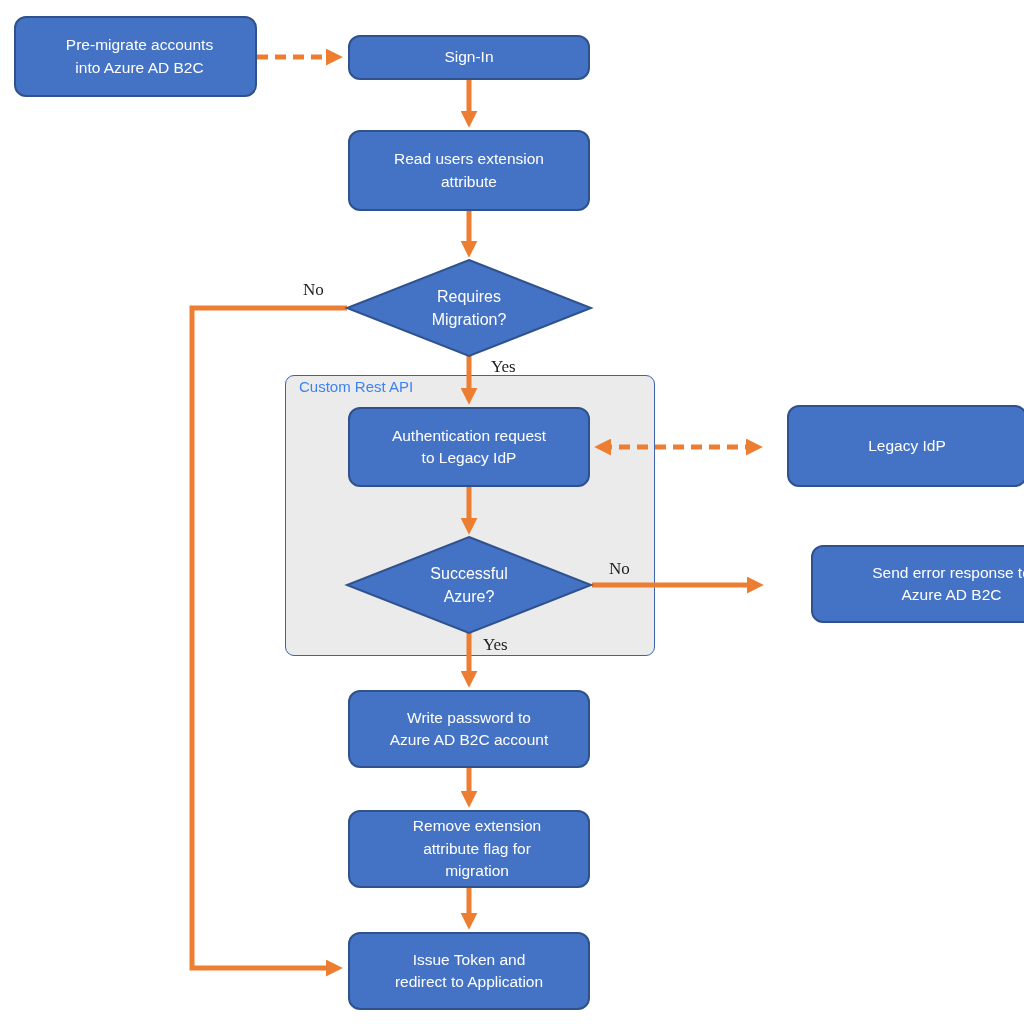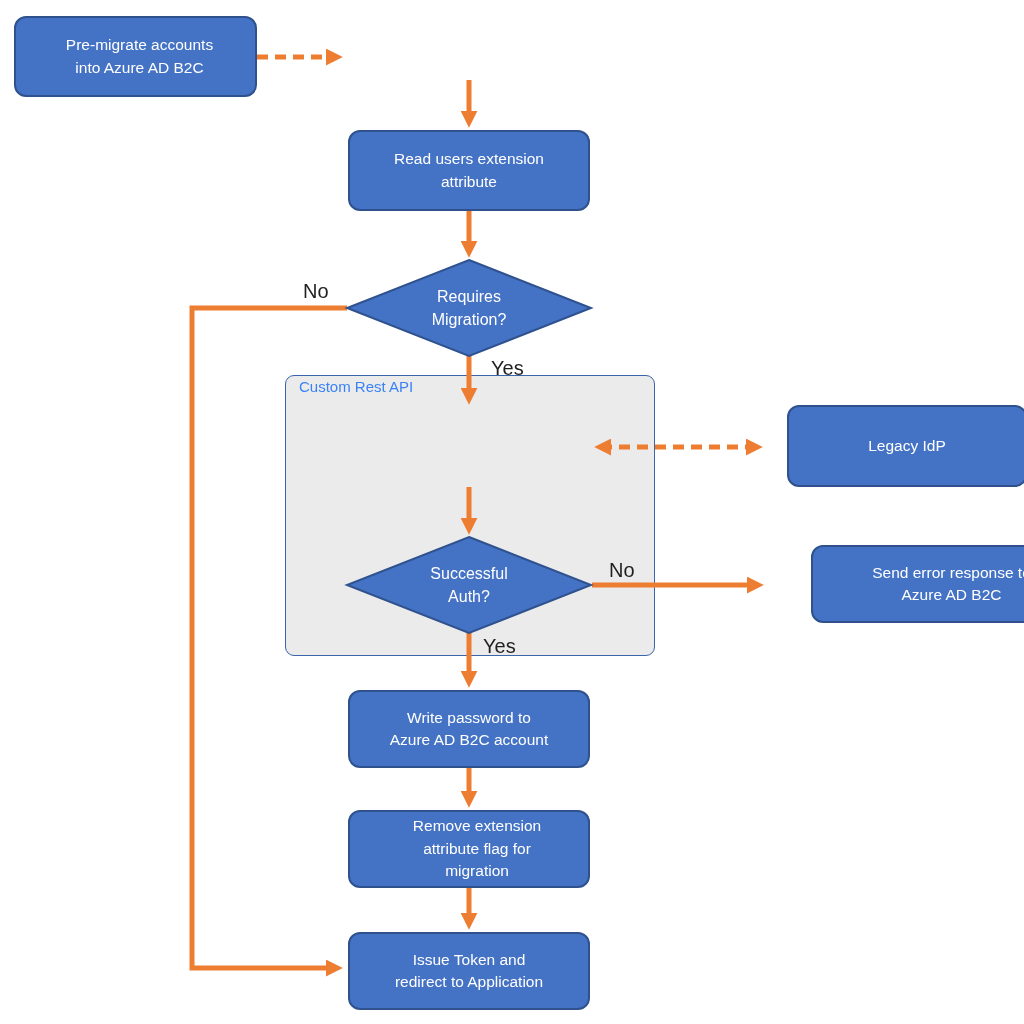--- a/index.html
+++ b/index.html
@@ -21,21 +21,21 @@
     white-space:pre-line;z-index:3;pointer-events:none;
   }
   .container-box{
     position:absolute;box-sizing:border-box;left:285px;top:375px;width:370px;height:281px;
     background:#EBEBEB;border:1.5px solid #3C64AC;border-radius:9px;z-index:1;
   }
   .container-label{
     position:absolute;left:299px;top:378px;color:#3b82f6;font-size:15px;z-index:3;
   }
   .edge-label{
-    position:absolute;color:#1F1F1F;font-size:20px;z-index:3;
+    position:absolute;color:#1F1F1F;font-size:17px;z-index:3;font-family:Liberation Serif, serif;
   }
   svg.layer{z-index:2;}
 </style>
 </head>
 <body>
 
 <div id="canvas">
 
   <div class="container-box"></div>
   <div class="container-label">Custom Rest API</div>
@@ -71,32 +71,35 @@
       <path d="M469,888 V923" marker-end="url(#arrow)"></path>
     </g>
 
     <polygon points="469,260 591,308 469,356 347,308" fill="#4472C4" stroke="#2F528F" stroke-width="2"></polygon>
     <polygon points="469,537 591,585 469,633 347,585" fill="#4472C4" stroke="#2F528F" stroke-width="2"></polygon>
   </svg>
 
   <div class="node" style="left:14px;top:16px;width:243px;height:81px;padding-left:8px;">Pre-migrate accounts
 into Azure AD B2C</div>
 
+  <div class="node" style="left:348px;top:35px;width:242px;height:45px;">Sign-In</div>
 
   <div class="node" style="left:348px;top:130px;width:242px;height:81px;">Read users extension
 attribute</div>
 
   <div class="diamond-text" style="left:347px;top:260px;width:244px;height:96px;">Requires
 Migration?</div>
 
+  <div class="node" style="left:348px;top:407px;width:242px;height:80px;">Authentication request
+to Legacy IdP</div>
 
   <div class="node" style="left:767px;top:405px;width:240px;height:82px;margin-left:20px;">Legacy IdP</div>
 
   <div class="diamond-text" style="left:347px;top:537px;width:244px;height:96px;">Successful
-Auth?</div>
+Azure?</div>
 
   <div class="node" style="left:767px;top:545px;width:281px;height:78px;margin-left:44px;">Send error response to
 Azure AD B2C</div>
 
   <div class="node" style="left:348px;top:690px;width:242px;height:78px;">Write password to
 Azure AD B2C account</div>
 
   <div class="node" style="left:348px;top:810px;width:242px;height:78px;padding-left:16px;">Remove extension
 attribute flag for
 migration</div>

